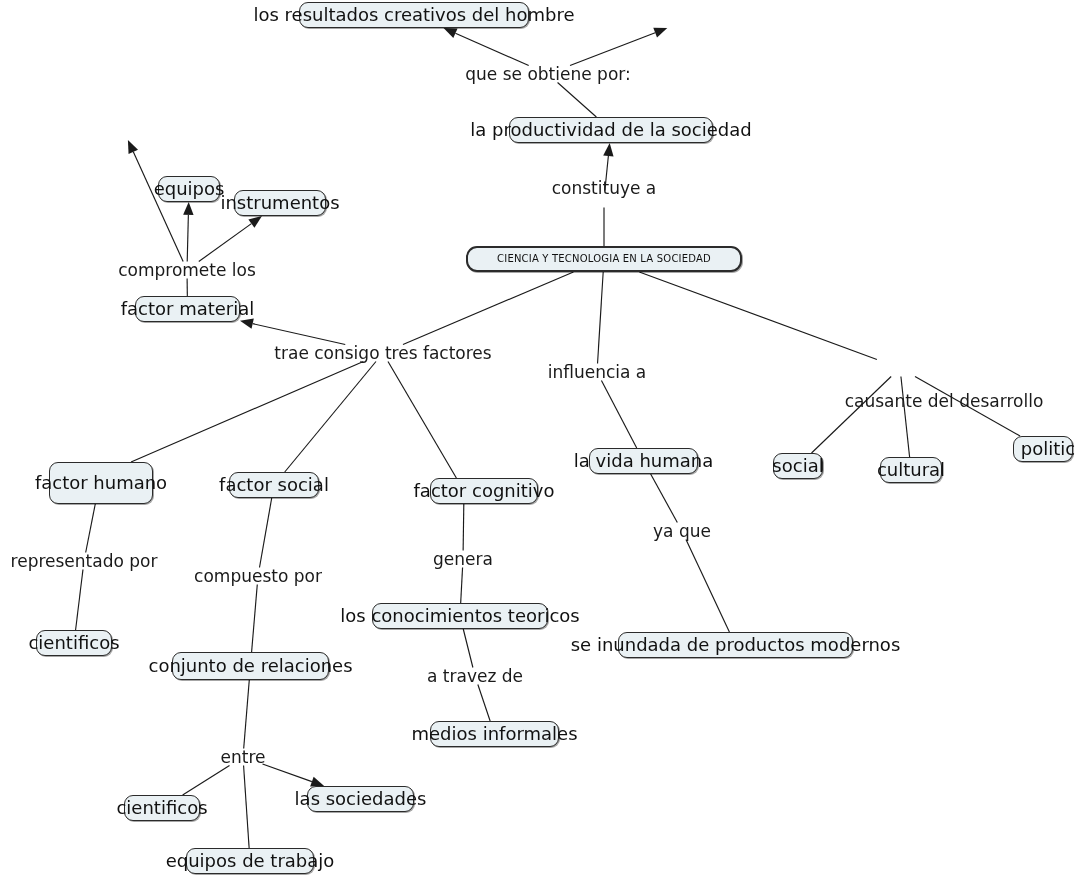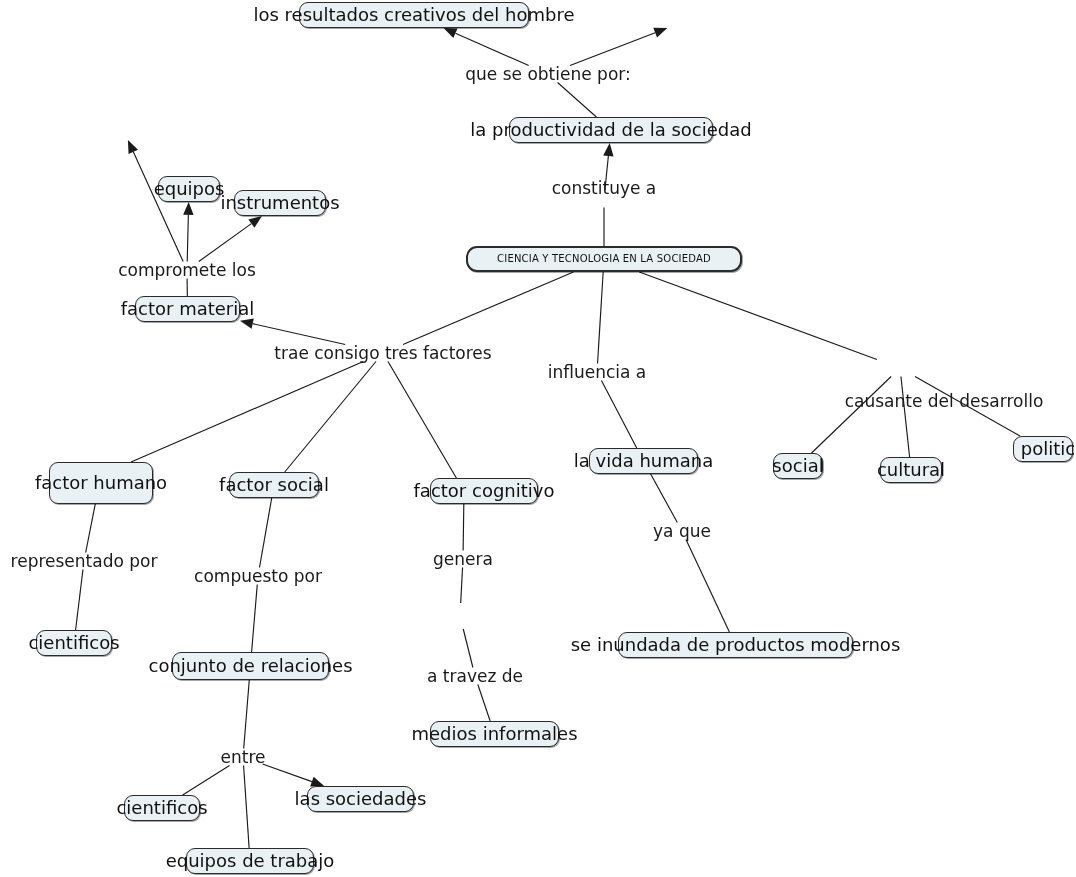--- a/index.html
+++ b/index.html
@@ -113,20 +113,21 @@
     <div class="cmap-node" style="left: 509px; top: 117px; width: 204px; height: 26px;">la productividad de la sociedad</div>
     <div class="cmap-node" style="left: 158px; top: 176px; width: 62px; height: 26px;">equipos</div>
     <div class="cmap-node" style="left: 234px; top: 190px; width: 92px; height: 26px;">instrumentos</div>
     <div class="cmap-node" style="left: 135px; top: 296px; width: 105px; height: 26px;">factor material</div>
     <div class="cmap-node root" style="left: 466px; top: 246px; width: 276px; height: 26px;">CIENCIA Y TECNOLOGIA EN LA SOCIEDAD</div>
     <div class="cmap-node" style="left: 49px; top: 462px; width: 104px; height: 42px;">factor humano</div>
     <div class="cmap-node" style="left: 229px; top: 472px; width: 90px; height: 26px;">factor social</div>
     <div class="cmap-node" style="left: 430px; top: 478px; width: 108px; height: 26px;">factor cognitivo</div>
     <div class="cmap-node" style="left: 36px; top: 630px; width: 76px; height: 26px;">cientificos</div>
     <div class="cmap-node" style="left: 172px; top: 652px; width: 157px; height: 28px;">conjunto de relaciones</div>
+    <div class="cmap-node" style="left: 372px; top: 603px; width: 176px; height: 26px;">los conocimientos teoricos</div>
     <div class="cmap-node" style="left: 430px; top: 721px; width: 129px; height: 26px;">medios informales</div>
     <div class="cmap-node" style="left: 124px; top: 795px; width: 76px; height: 26px;">cientificos</div>
     <div class="cmap-node" style="left: 307px; top: 786px; width: 107px; height: 26px;">las sociedades</div>
     <div class="cmap-node" style="left: 186px; top: 848px; width: 128px; height: 26px;">equipos de trabajo</div>
     <div class="cmap-node" style="left: 589px; top: 448px; width: 109px; height: 26px;">la vida humana</div>
     <div class="cmap-node" style="left: 618px; top: 632px; width: 235px; height: 26px;">se inundada de productos modernos</div>
     <div class="cmap-node" style="left: 773px; top: 453px; width: 50px; height: 26px;">social</div>
     <div class="cmap-node" style="left: 880px; top: 457px; width: 62px; height: 26px;">cultural</div>
     <div class="cmap-node" style="left: 1013px; top: 436px; width: 60px; height: 26px; padding-left: 29px;">politico</div>
     <div class="cmap-label" style="left: 548px; top: 74px;">que se obtiene por:</div>

